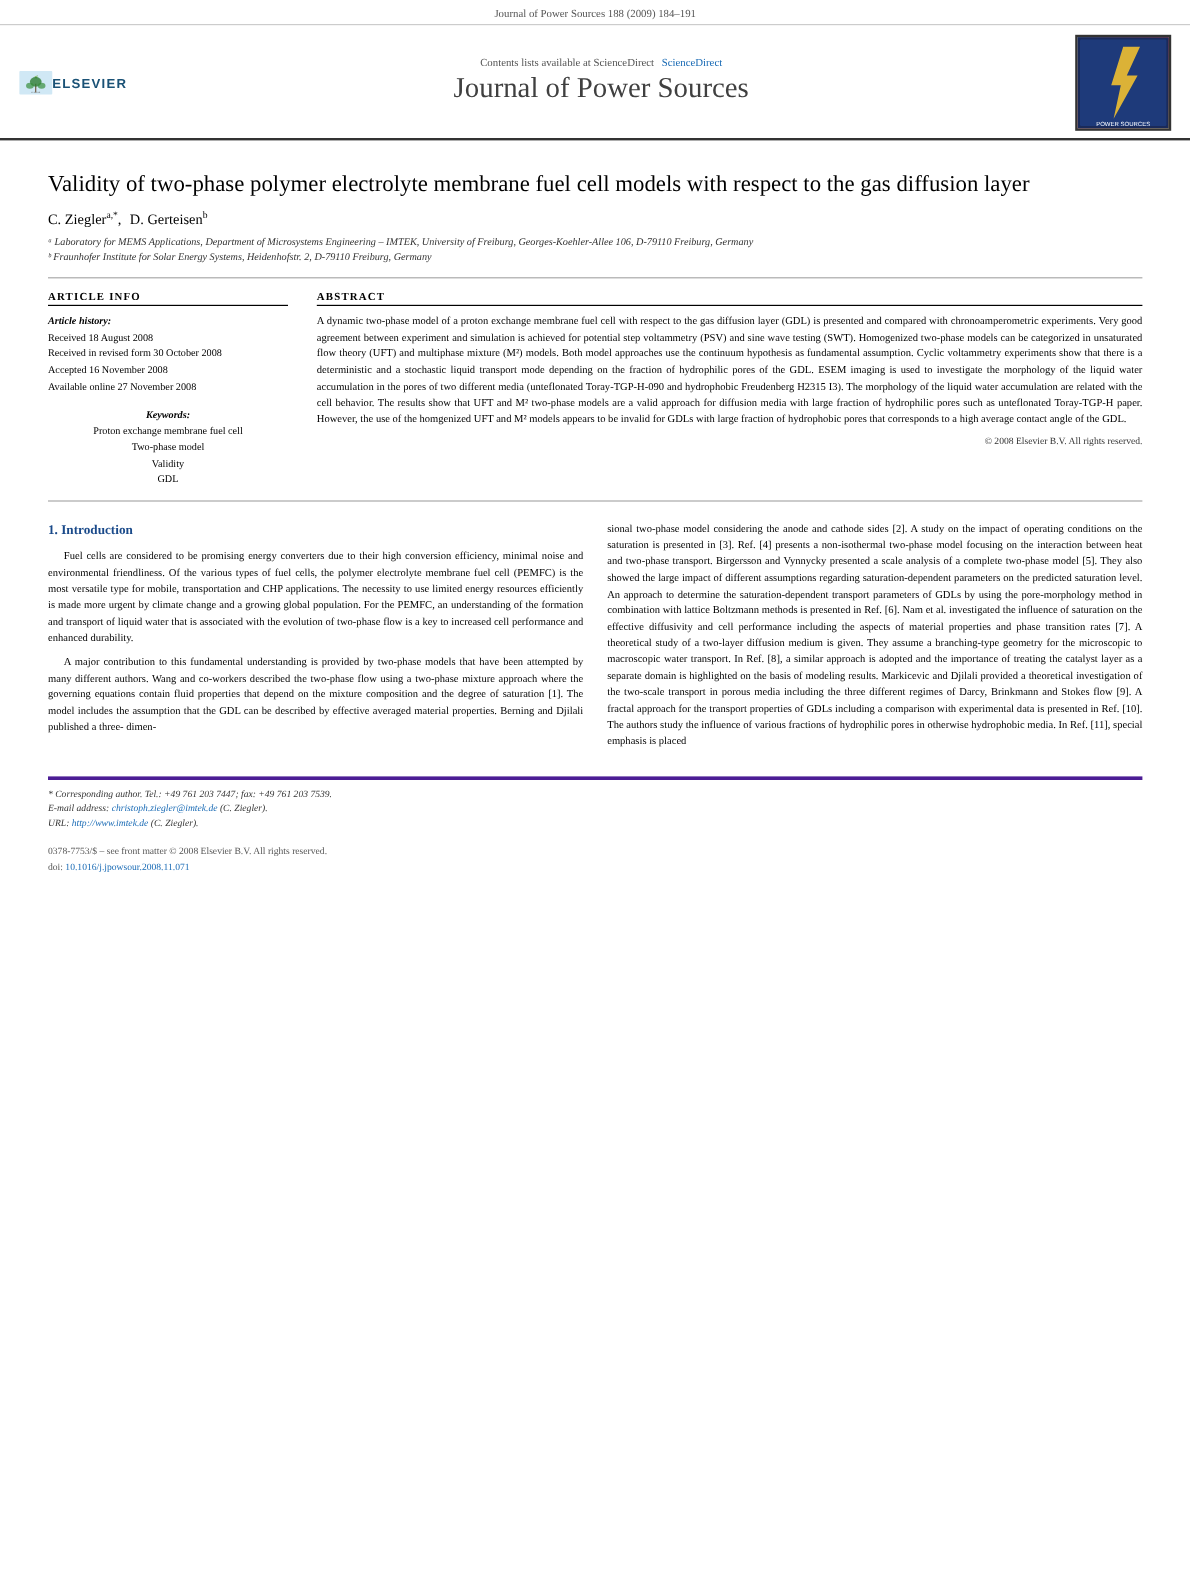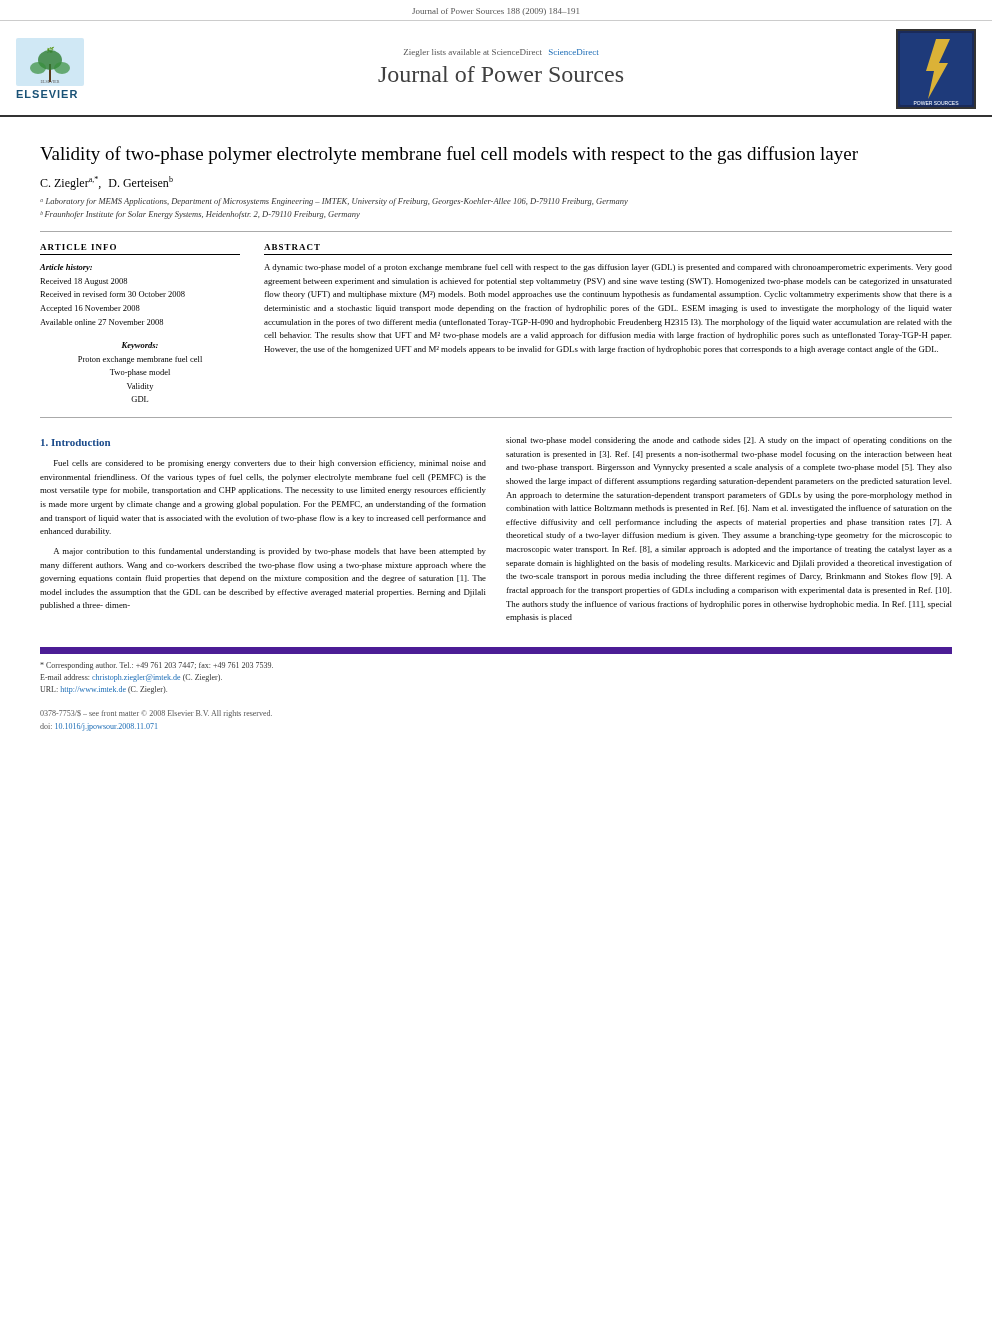--- a/index.html
+++ b/index.html
@@ -27,21 +27,21 @@
       align-items: center;
       justify-content: space-between;
       padding: 8px 16px 6px;
       border-bottom: 2px solid #333;
     }
     .journal-header-left {
       width: 90px;
     }
     .elsevier-logo {
       display: flex;
-      flex-direction: column;
+      align-items: center;
     }
     .elsevier-wordmark {
       font-size: 11px;
       font-weight: bold;
       color: #1a5276;
       letter-spacing: 1px;
       margin-top: 2px;
       font-family: Arial, sans-serif;
     }
 
@@ -201,26 +201,27 @@
       margin-bottom: 6px;
       text-indent: 0;
     }
 
     .body-col .indent-p {
       text-indent: 1.5em;
     }
 
     
     .footnote-area {
-      border-top: 7px solid #4c1d95;
+      border-top: 3px solid #4c1d95;
       margin-top: 16px;
       padding-top: 6px;
       font-size: 8px;
       color: #333;
       line-height: 1.5;
+      font-style: italic;
     }
 
     
     .bottom-meta {
       font-size: 8px;
       color: #555;
       margin-top: 12px;
       line-height: 1.6;
     }
 
@@ -248,21 +249,21 @@
         <ellipse cx="22" cy="30" rx="8" ry="6" fill="#388e3c" opacity="0.7"></ellipse>
         <ellipse cx="46" cy="30" rx="8" ry="6" fill="#388e3c" opacity="0.7"></ellipse>
         <text x="34" y="45" text-anchor="middle" font-size="4" fill="#555">ELSEVIER</text>
       </svg>
       <div class="elsevier-wordmark">ELSEVIER</div>
     </div>
   </div>
 
   <div class="journal-header-center">
     <div class="contents-line">
-      <span>Ziegler lists available at ScienceDirect</span>
+      <span>Contents lists available at ScienceDirect</span>
       <span style="color:#1a6bb5; margin-left:4px;">ScienceDirect</span>
     </div>
     <div class="journal-title-main">Journal of Power Sources</div>
   </div>
 
   <div class="journal-header-right">
     <svg width="76" height="76" viewBox="0 0 76 76">
       <rect width="76" height="76" fill="#1a2a5a"></rect>
       <rect x="2" y="2" width="72" height="72" fill="#1e3a7a" rx="1"></rect>
 
@@ -308,20 +309,21 @@
         <span>Proton exchange membrane fuel cell</span><br>
         <span>Two-phase model</span><br>
         <span>Validity</span><br>
         <span>GDL</span>
       </div>
     </div>
 
     <div class="col-right">
       <div class="section-label">ABSTRACT</div>
       <div class="abstract-text">A dynamic two-phase model of a proton exchange membrane fuel cell with respect to the gas diffusion layer (GDL) is presented and compared with chronoamperometric experiments. Very good agreement between experiment and simulation is achieved for potential step voltammetry (PSV) and sine wave testing (SWT). Homogenized two-phase models can be categorized in unsaturated flow theory (UFT) and multiphase mixture (M²) models. Both model approaches use the continuum hypothesis as fundamental assumption. Cyclic voltammetry experiments show that there is a deterministic and a stochastic liquid transport mode depending on the fraction of hydrophilic pores of the GDL. ESEM imaging is used to investigate the morphology of the liquid water accumulation in the pores of two different media (unteflonated Toray-TGP-H-090 and hydrophobic Freudenberg H2315 I3). The morphology of the liquid water accumulation are related with the cell behavior. The results show that UFT and M² two-phase models are a valid approach for diffusion media with large fraction of hydrophilic pores such as unteflonated Toray-TGP-H paper. However, the use of the homgenized UFT and M² models appears to be invalid for GDLs with large fraction of hydrophobic pores that corresponds to a high average contact angle of the GDL.</div>
+      <div class="copyright-line">© 2008 Elsevier B.V. All rights reserved.</div>
     </div>
 
   </div>
 
   <hr class="divider-line">
 
   <div class="body-two-col">
 
     <div class="body-col">
       <div class="section-heading">1. Introduction</div>

